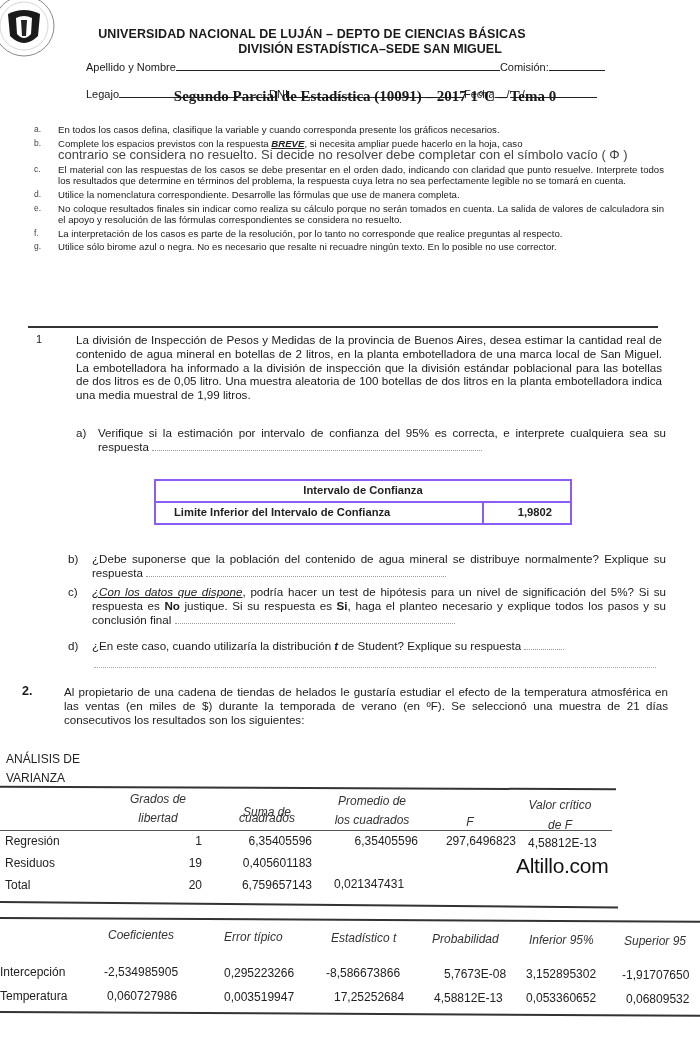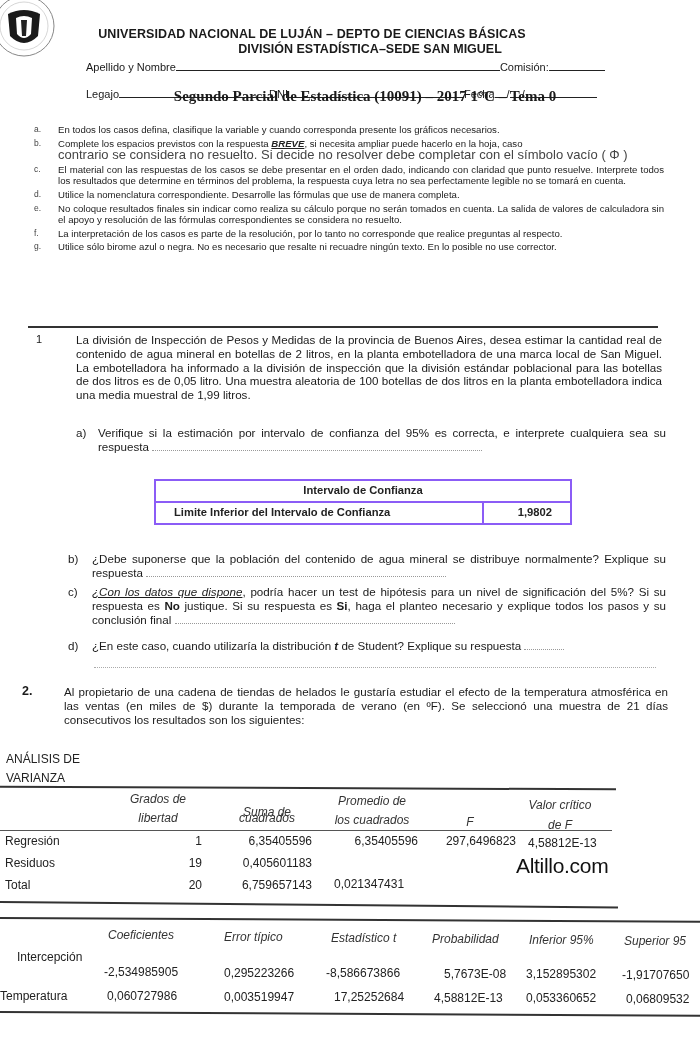--- a/index.html
+++ b/index.html
@@ -183,21 +183,21 @@
 
 <div class="grid calibri" style="left:0; top:920px; width:700px; height:100px;">
   <div class="cell it" style="left:108px; top:8px;">Coeficientes</div>
   <div class="cell it" style="left:224px; top:10px;">Error típico</div>
   <div class="cell it" style="left:331px; top:11px;">Estadístico t</div>
   <div class="cell it" style="left:432px; top:12px;">Probabilidad</div>
   <div class="cell it" style="left:529px; top:13px;">Inferior 95%</div>
   <div class="cell it" style="left:624px; top:14px;">Superior 95</div>
 
   <div>
-    <div class="cell" style="left:0px; top:30px;padding-left:17px;">Intercepción</div>
+    <div class="cell" style="left:0px; top:45px;">Intercepción</div>
     <div class="cell" style="left:104px; top:45px;">-2,534985905</div>
     <div class="cell" style="left:224px; top:46px;">0,295223266</div>
     <div class="cell" style="left:326px; top:46px;">-8,586673866</div>
     <div class="cell" style="left:444px; top:47px;">5,7673E-08</div>
     <div class="cell" style="left:526px; top:47px;">3,152895302</div>
     <div class="cell" style="left:622px; top:48px;">-1,91707650</div>
   </div>
   <div>
     <div class="cell" style="left:0px; top:69px;">Temperatura</div>
     <div class="cell" style="left:107px; top:69px;">0,060727986</div>

